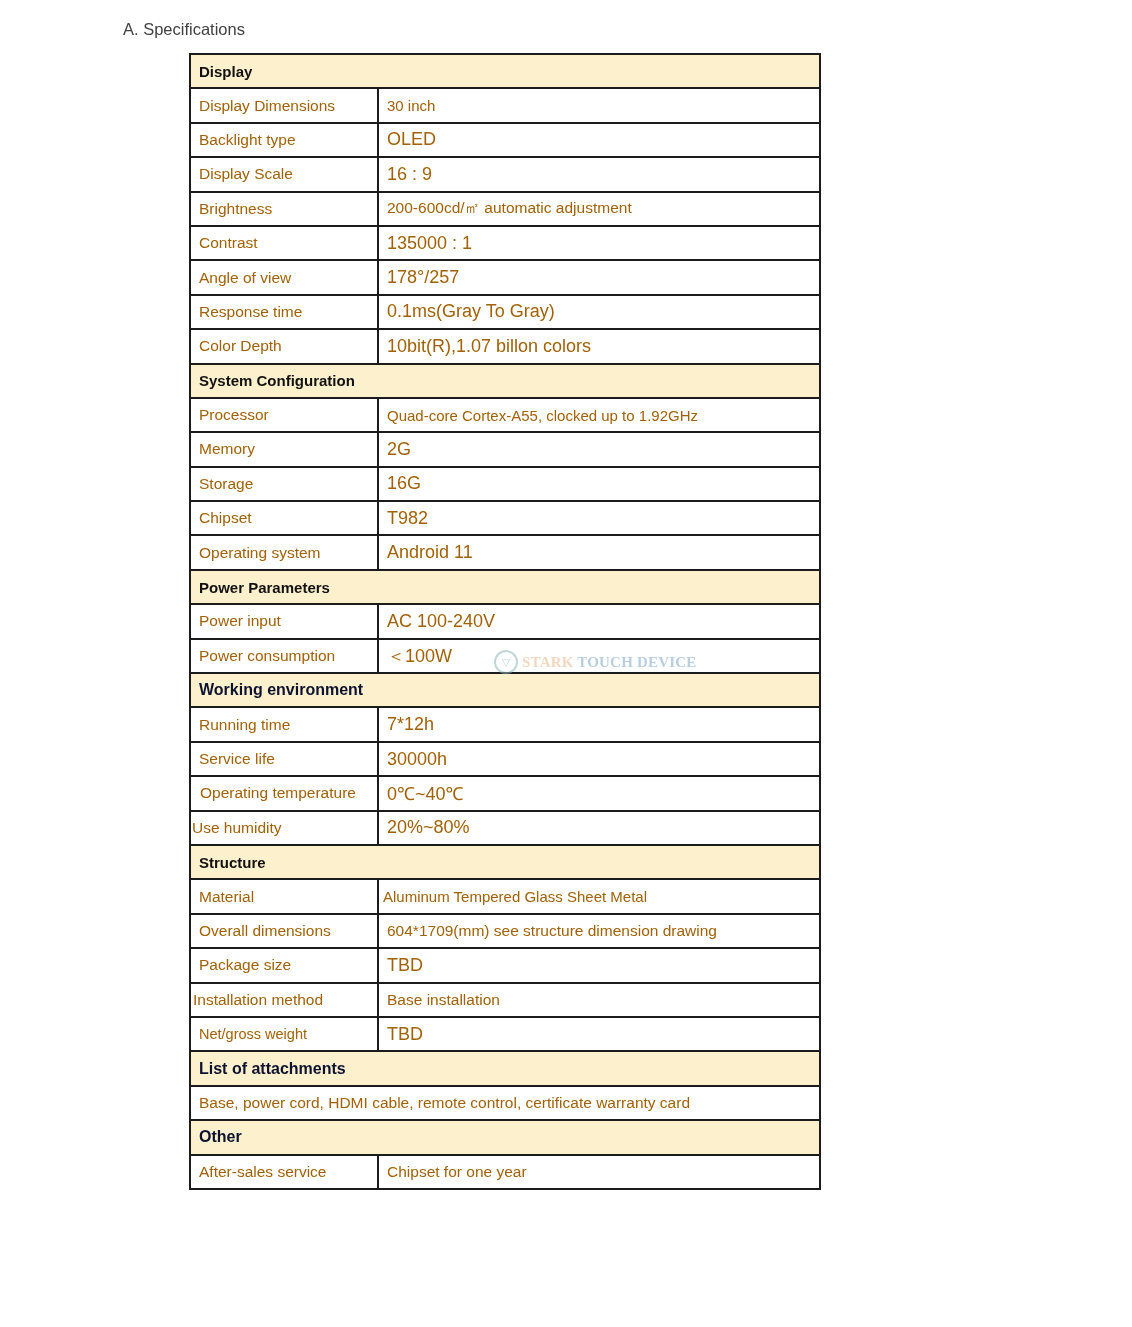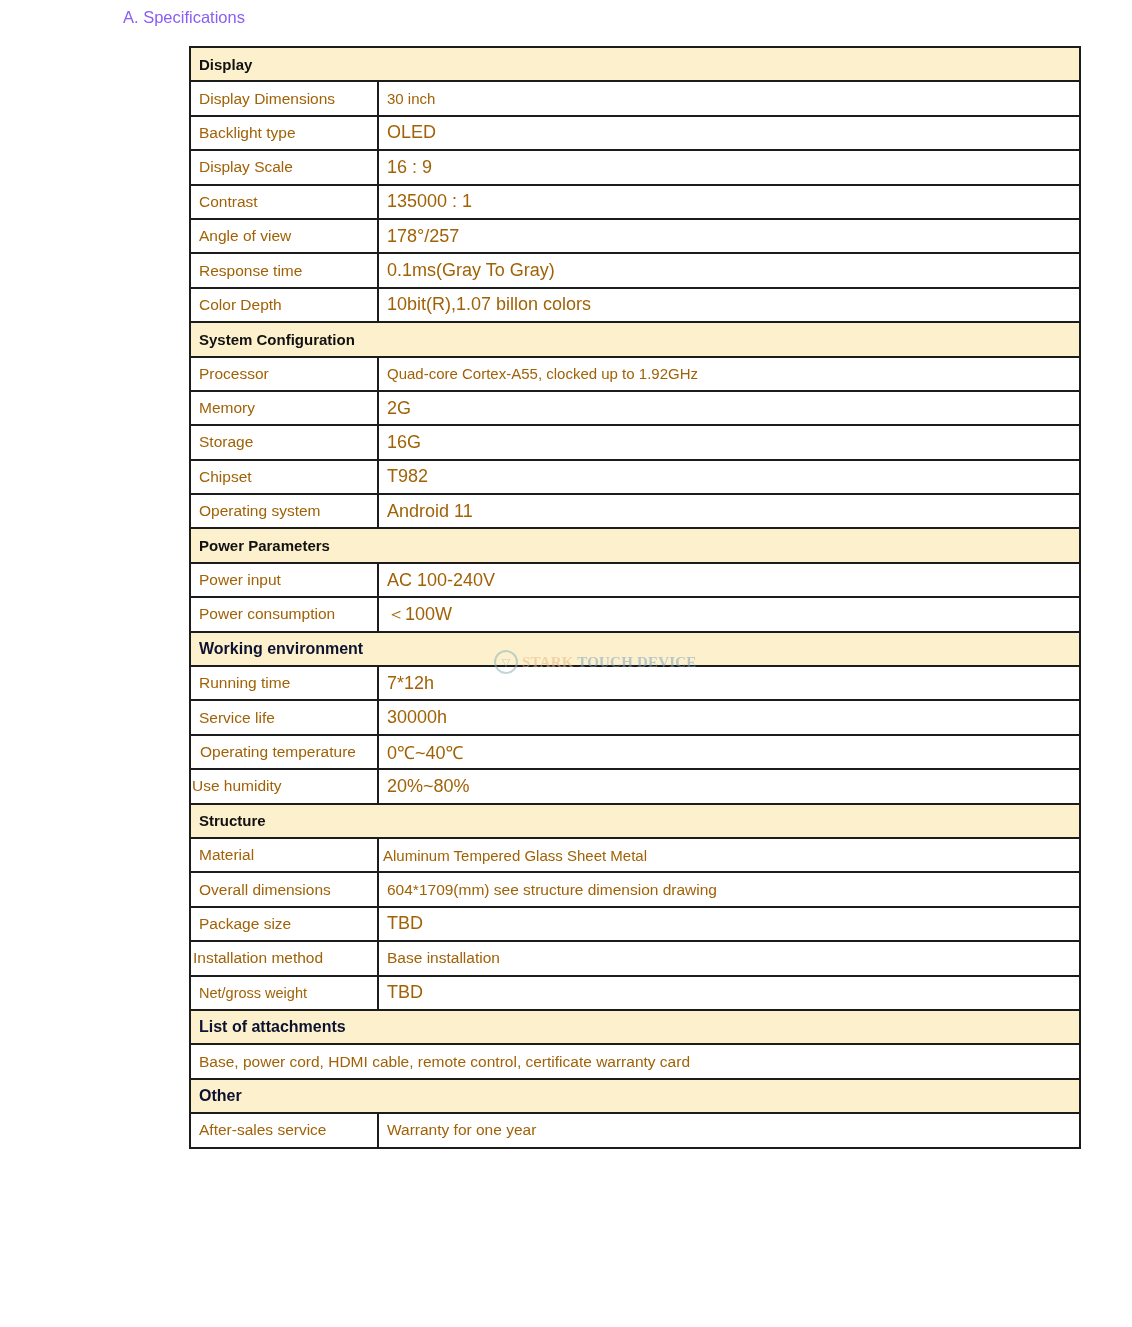--- a/index.html
+++ b/index.html
@@ -1,18 +1,18 @@
 <!DOCTYPE html>
 <html><head>
   <meta charset="utf-8">
   <style>
     html, body { margin: 0; padding: 0; background: #ffffff; }
     body { width: 1132px; height: 1327px; position: relative; font-family: "Liberation Sans", sans-serif; color: #1a1a1a; }
-    .page-heading { position: absolute; left: 123px; top: 8px; font-size: 16.5px; color: #8b5cf6; }
-    table.spec { position: absolute; left: 189px; top: 46px; width: 892px; border-collapse: collapse; table-layout: fixed; }
+    .page-heading { position: absolute; left: 123px; top: 20px; font-size: 16.5px; color: #404040; }
+    table.spec { position: absolute; left: 189px; top: 53px; width: 632px; border-collapse: collapse; table-layout: fixed; }
     table.spec td { border: 2px solid #1c1c1c; height: 32.4px; padding: 0 8px; font-size: 15.5px; color: #a16207; vertical-align: middle; overflow: hidden; white-space: nowrap; }
     table.spec col.c1 { width: 188px; }
     table.spec tr.section td { background: #fdf0cc; font-weight: bold; font-size: 15px; color: #111; padding-left: 8px; }
     table.spec tr.section td.s-dark { color: #0c1230; font-size: 16px; }
     td.label { font-size: 15.5px; }
     td.value { font-size: 16.5px; padding-left: 9px; }
     td.value.small { font-size: 15px; }
     td.value.large { font-size: 18px; }
     td.full { font-size: 16px; }
     .watermark { position: absolute; left: 494px; top: 650px; display: flex; align-items: center; gap: 4px; opacity: 0.55; pointer-events: none; }
@@ -39,20 +39,24 @@
         <td class="label">Display Dimensions</td>
         <td class="value small">30 inch</td>
       </tr>
     <tr>
         <td class="label">Backlight type</td>
         <td class="value large">OLED</td>
       </tr>
     <tr>
         <td class="label">Display Scale</td>
         <td class="value large">16 : 9</td>
+      </tr>
+    <tr>
+        <td class="label">Brightness</td>
+        <td class="value">200-600cd/㎡ automatic adjustment</td>
       </tr>
     <tr>
         <td class="label">Contrast</td>
         <td class="value large">135000 : 1</td>
       </tr>
     <tr>
         <td class="label">Angle of view</td>
         <td class="value large">178°/257</td>
       </tr>
     <tr>
@@ -149,21 +153,21 @@
       </tr>
     <tr>
         <td colspan="2" class="full">Base, power cord, HDMI cable, remote control, certificate warranty card</td>
       </tr>
 
     <tr class="section">
         <td colspan="2" class="s-dark">Other</td>
       </tr>
     <tr>
         <td class="label">After-sales service</td>
-        <td class="value">Warranty for one year</td>
+        <td class="value">Chipset for one year</td>
       </tr>
   </tbody>
 </table>
 
 <div class="watermark">
   <span class="wm-icon">▽</span>
   <span class="wm-text"><span class="stark">STARK</span> <span>TOUCH DEVICE</span></span>
 </div>
 
 </body></html>

